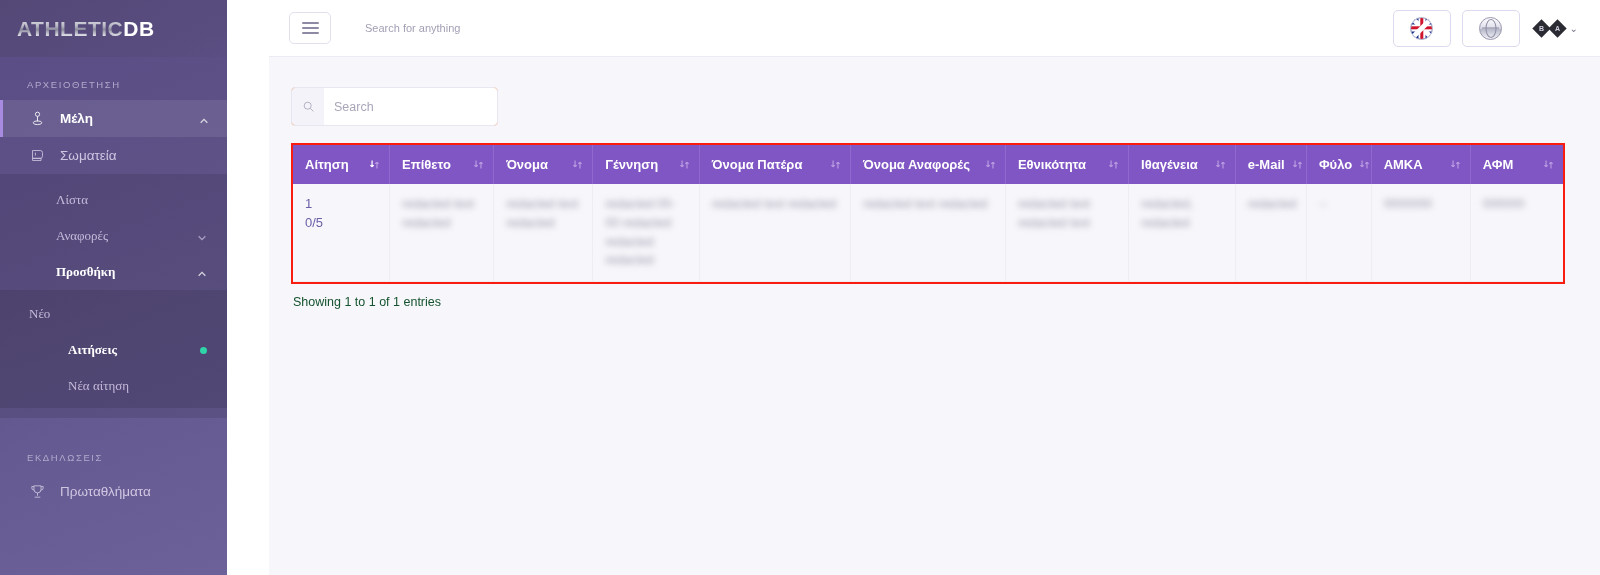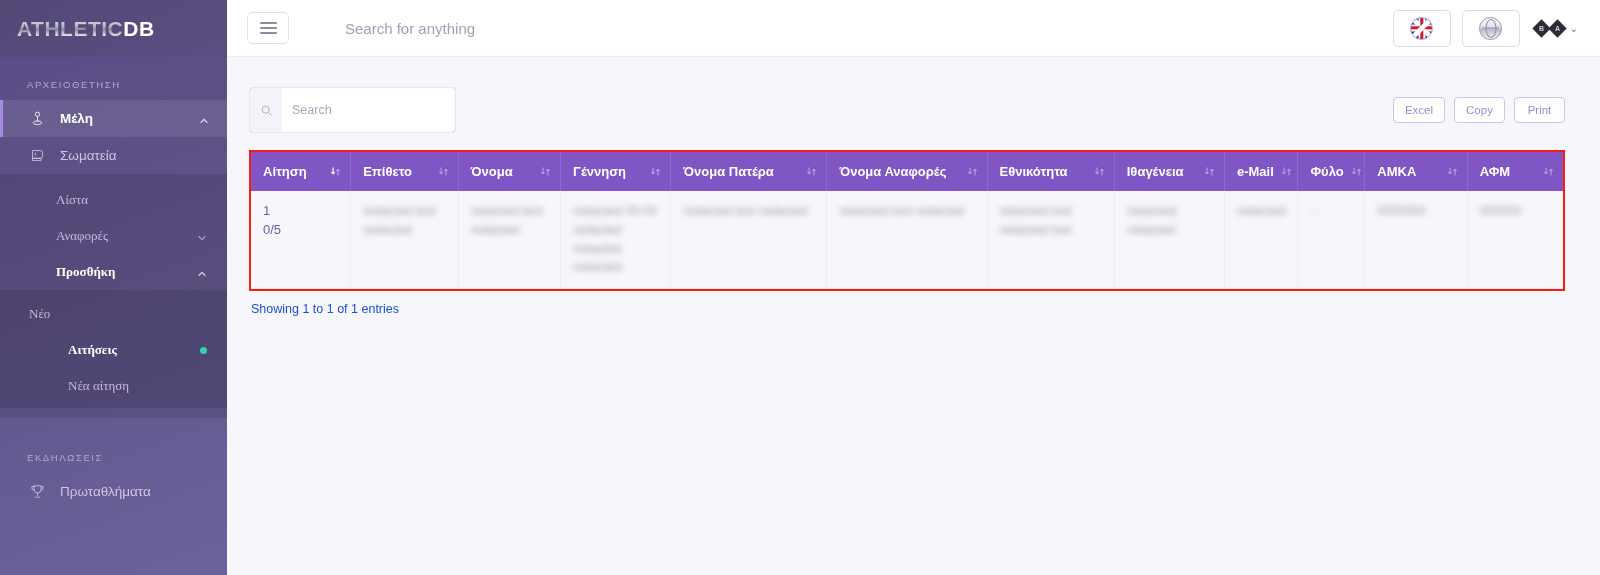--- a/index.html
+++ b/index.html
@@ -1,21 +1,21 @@
 <!DOCTYPE html>
 <html><head>
 <meta charset="utf-8">
 <style>
   * { box-sizing: border-box; margin: 0; padding: 0; }
   html, body {
     width: 1600px; height: 575px;
     font-family: "Liberation Sans", sans-serif;
     background: #ffffff; overflow: hidden;
   }
-  .app { display: flex; width: 1600px; height: 575px; position: relative; }
+  .app { display: flex; width: 1600px; height: 575px; position: relative; gap: 42px; }
 
   
   .sidebar {
     width: 227px; height: 575px; flex: 0 0 227px;
     background: linear-gradient(160deg, #5a4d87 0%, #5d5186 35%, #655a91 70%, #6d6199 100%);
     position: relative; overflow: hidden;
   }
   .sidebar-logo {
     height: 57px; display: flex; align-items: center; padding-left: 17px;
     background: linear-gradient(150deg, #544877 0%, #5a4e82 100%);
@@ -74,22 +74,22 @@
     height: 57px; background: #ffffff; display: flex; align-items: center;
     padding: 0 22px 0 20px; border-bottom: 1px solid #eceaf4; flex: 0 0 57px;
   }
   .burger {
     width: 42px; height: 32px; border: 1px solid #e3e0ee; border-radius: 5px;
     background: #fff; display: flex; flex-direction: column; align-items: center;
     justify-content: center; gap: 3.5px; cursor: pointer;
   }
   .burger i { display: block; width: 17px; height: 1.6px; background: #8e8aa6; border-radius: 2px; }
   .global-search {
-    margin-left: 56px; border: none; outline: none; background: transparent;
-    font-size: 15px; color: #14532d; font-family: "Liberation Sans", sans-serif;
+    margin-left: 34px; border: none; outline: none; background: transparent;
+    font-size: 11px; color: #14532d; font-family: "Liberation Sans", sans-serif;
     width: 320px;
   }
   .global-search::placeholder { color: #a3a0b5; }
   .topbar-right { margin-left: auto; display: flex; align-items: center; gap: 11px; }
   .icon-btn {
     width: 58px; height: 37px; border: 1px solid #ded9ee; border-radius: 5px;
     background: #fff; display: flex; align-items: center; justify-content: center; cursor: pointer;
   }
   .flag-circle {
     width: 23px; height: 23px; border-radius: 50%; overflow: hidden; position: relative;
@@ -128,21 +128,21 @@
   .diamond span {
     transform: rotate(-45deg); color: #cfcfe0; font-size: 7px; font-weight: bold;
   }
   .caret { color: #77748c; font-size: 10px; margin-left: 3px; }
 
   
   .content { flex: 1; padding: 30px 35px 0 22px; position: relative; }
 
   .table-toolbar { display: flex; align-items: center; margin-bottom: 17px; }
   .search-wrap {
-    display: flex; align-items: center; width: 207px; height: 46px;
+    display: flex; align-items: center; width: 207px; height: 39px;
     background: #f97316; border: 1px solid #e8e6f0; border-radius: 4px; overflow: hidden;
   }
   .search-ico {
     width: 32px; height: 100%; display: flex; align-items: center; justify-content: center;
     background: #f4f3f9; flex: 0 0 32px;
   }
   .search-ico svg { width: 13px; height: 13px; stroke: #a5a2b6; fill: none; stroke-width: 1.5; }
   .search-wrap input {
     border: none; outline: none; flex: 1; height: 100%; padding: 0 10px;
     font-size: 12.5px; color: #5c5970; font-family: "Liberation Sans", sans-serif;
@@ -174,21 +174,21 @@
     border-right: 1px solid #eeedf4; border-bottom: 1px solid #eeedf4;
     vertical-align: top; line-height: 1.48;
   }
   .grid-table tbody td:last-child { border-right: none; }
   .blur-text {
     color: #9b98ab; filter: blur(3.1px); -webkit-filter: blur(3.1px);
     font-size: 12.5px; line-height: 1.5; user-select: none;
   }
   .cell-num { line-height: 1.45; }
 
-  .table-footer { padding: 11px 2px 0 2px; font-size: 12.5px; color: #1d4ed8; }
+  .table-footer { padding: 11px 2px 0 2px; font-size: 12.5px; color: #14532d; }
 </style>
 </head>
 <body>
 
 <div class="app">
 
   <aside class="sidebar">
     <div class="sidebar-logo">
       <div class="logo-text"><span class="logo-a">ATHLETIC</span><span class="logo-b">DB</span></div>
     </div>
@@ -316,25 +316,20 @@
 
       <div class="table-toolbar">
         <div class="search-wrap">
           <span class="search-ico">
             <svg viewBox="0 0 24 24">
                 <circle cx="10.5" cy="10.5" r="6.5"></circle>
                 <path d="M15.5 15.5L21 21"></path>
               </svg>
           </span>
           <input type="text" placeholder="Search" style="">
-        </div>
-        <div class="export-group">
-          <button class="export-btn">Excel</button>
-          <button class="export-btn">Copy</button>
-          <button class="export-btn">Print</button>
         </div>
       </div>
 
       <div class="table-highlight">
         <table class="grid-table">
           <colgroup>
             <col style="width:7.6%">
               <col style="width:8.2%">
               <col style="width:7.8%">
             <col style="width:8.4%">

